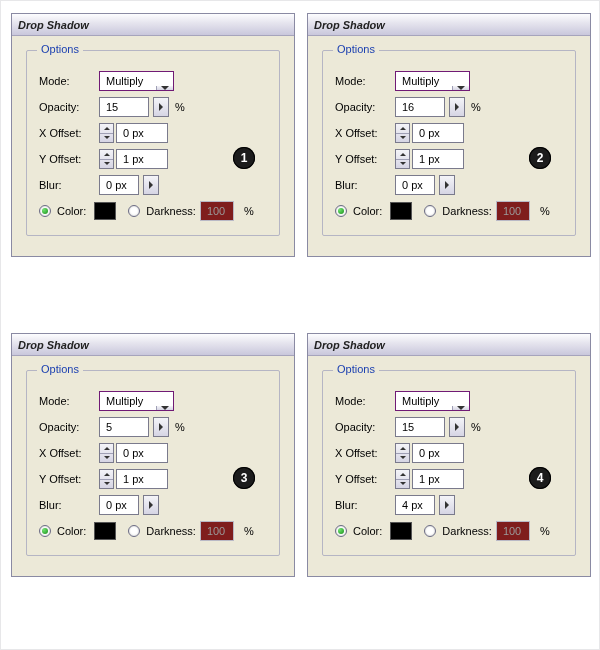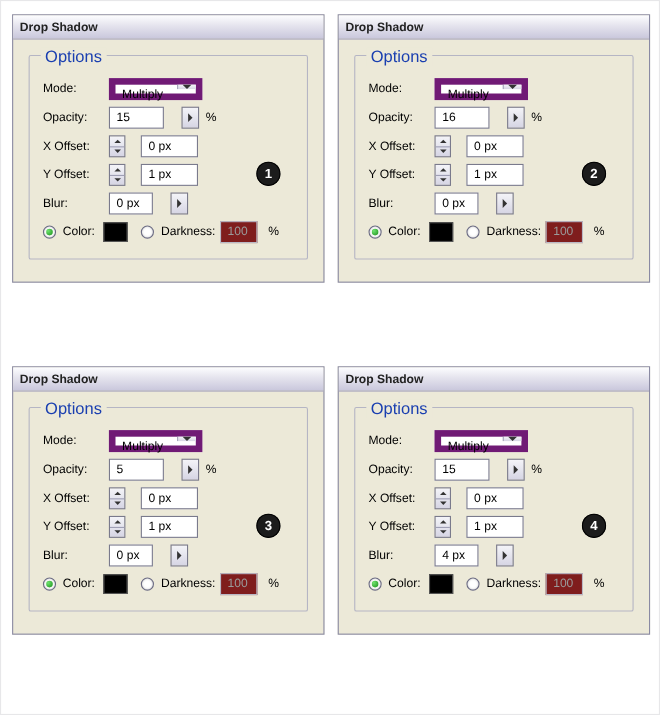--- a/index.html
+++ b/index.html
@@ -29,57 +29,58 @@
   }
   .titlebar {
     height: 22px;
     background: linear-gradient(#fdfdff 0%, #e7e6ef 40%, #c9c7dc 100%);
     border-bottom: 1px solid #a6a4bc;
     display: flex;
     align-items: center;
     padding: 0 6px;
     font-weight: bold;
     color: #222;
+    font-style: italic;
   }
   .body {
     padding: 14px 14px 20px 14px;
   }
   .fieldset {
     position: relative;
     border: 1px solid #b5b5c4;
     border-radius: 2px;
     padding: 14px 12px 14px 12px;
   }
   .legend {
     position: absolute;
     top: -8px;
     left: 10px;
     background: #ece9d8;
     padding: 0 4px;
     color: #1a3fb0;
-    font-size: 15px;
+    font-size: 11px;
   }
   .row {
     display: flex;
     align-items: center;
     margin: 6px 0;
     height: 20px;
   }
   .lbl {
     width: 54px;
     text-align: left;
     margin-right: 6px;
     color: #000;
   }
   .select {
     display: flex;
-    align-items: flex-start;
+    align-items: flex-end;
     height: 20px;
     background: #fff;
-    border: 6px solid #701a75;
+    border: 1px solid #701a75;
   }
   .select .val {
     padding: 2px 6px;
     min-width: 56px;
     line-height: 14px;
   }
   .select .btn {
     width: 17px;
     background: linear-gradient(#f4f4f8, #d6d5e4);
     border-left: 1px solid #9f9fb5;
@@ -90,21 +91,20 @@
   .chev-down {
     width: 0; height: 0;
     border-left: 4px solid transparent;
     border-right: 4px solid transparent;
     border-top: 4px solid #333;
   }
   .numwrap {
     display: flex;
     align-items: stretch;
     height: 20px;
-    gap: 12px;
   }
   .num {
     background: #fff;
     border: 1px solid #7a7a8c;
     padding: 2px 6px;
     min-width: 40px;
     line-height: 14px;
   }
   .spin {
     position: relative;

